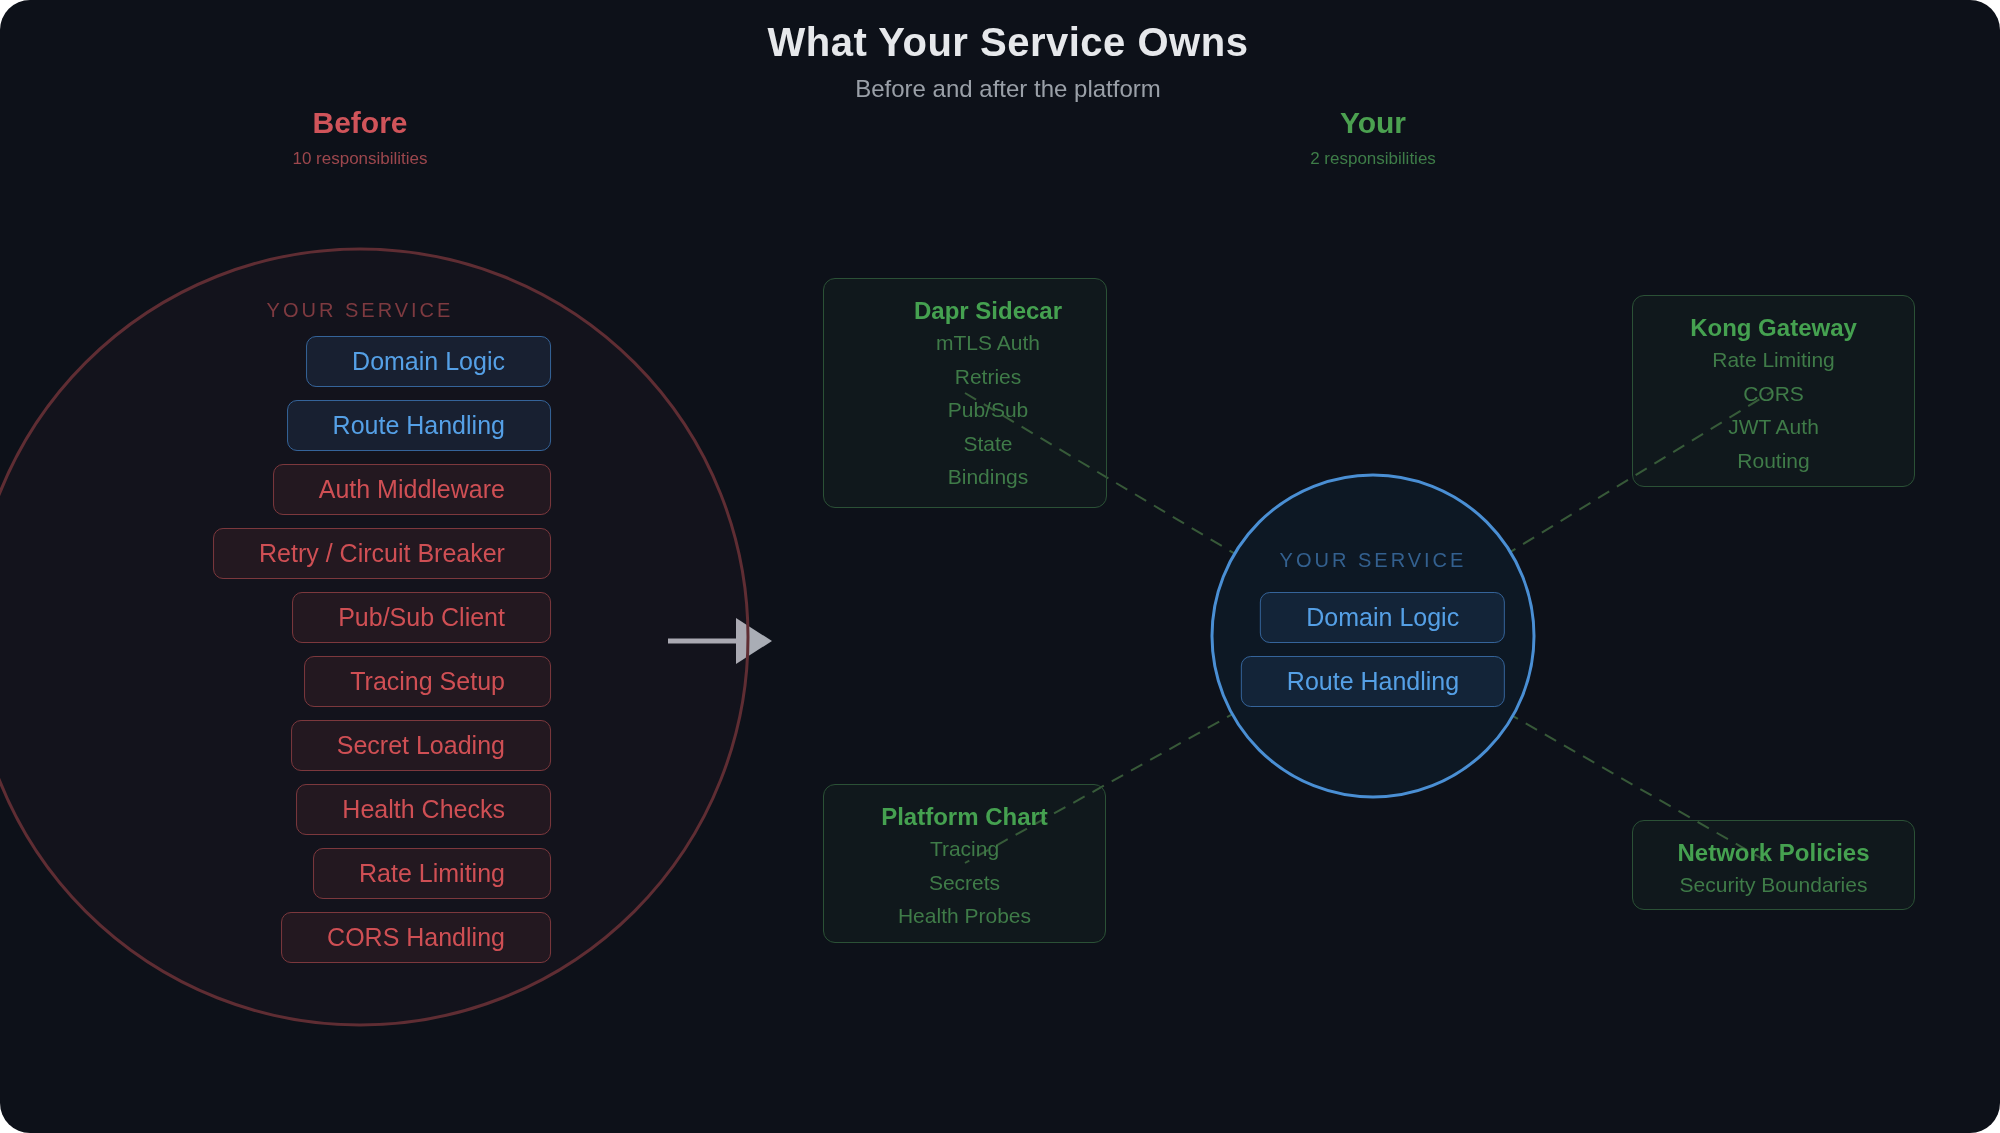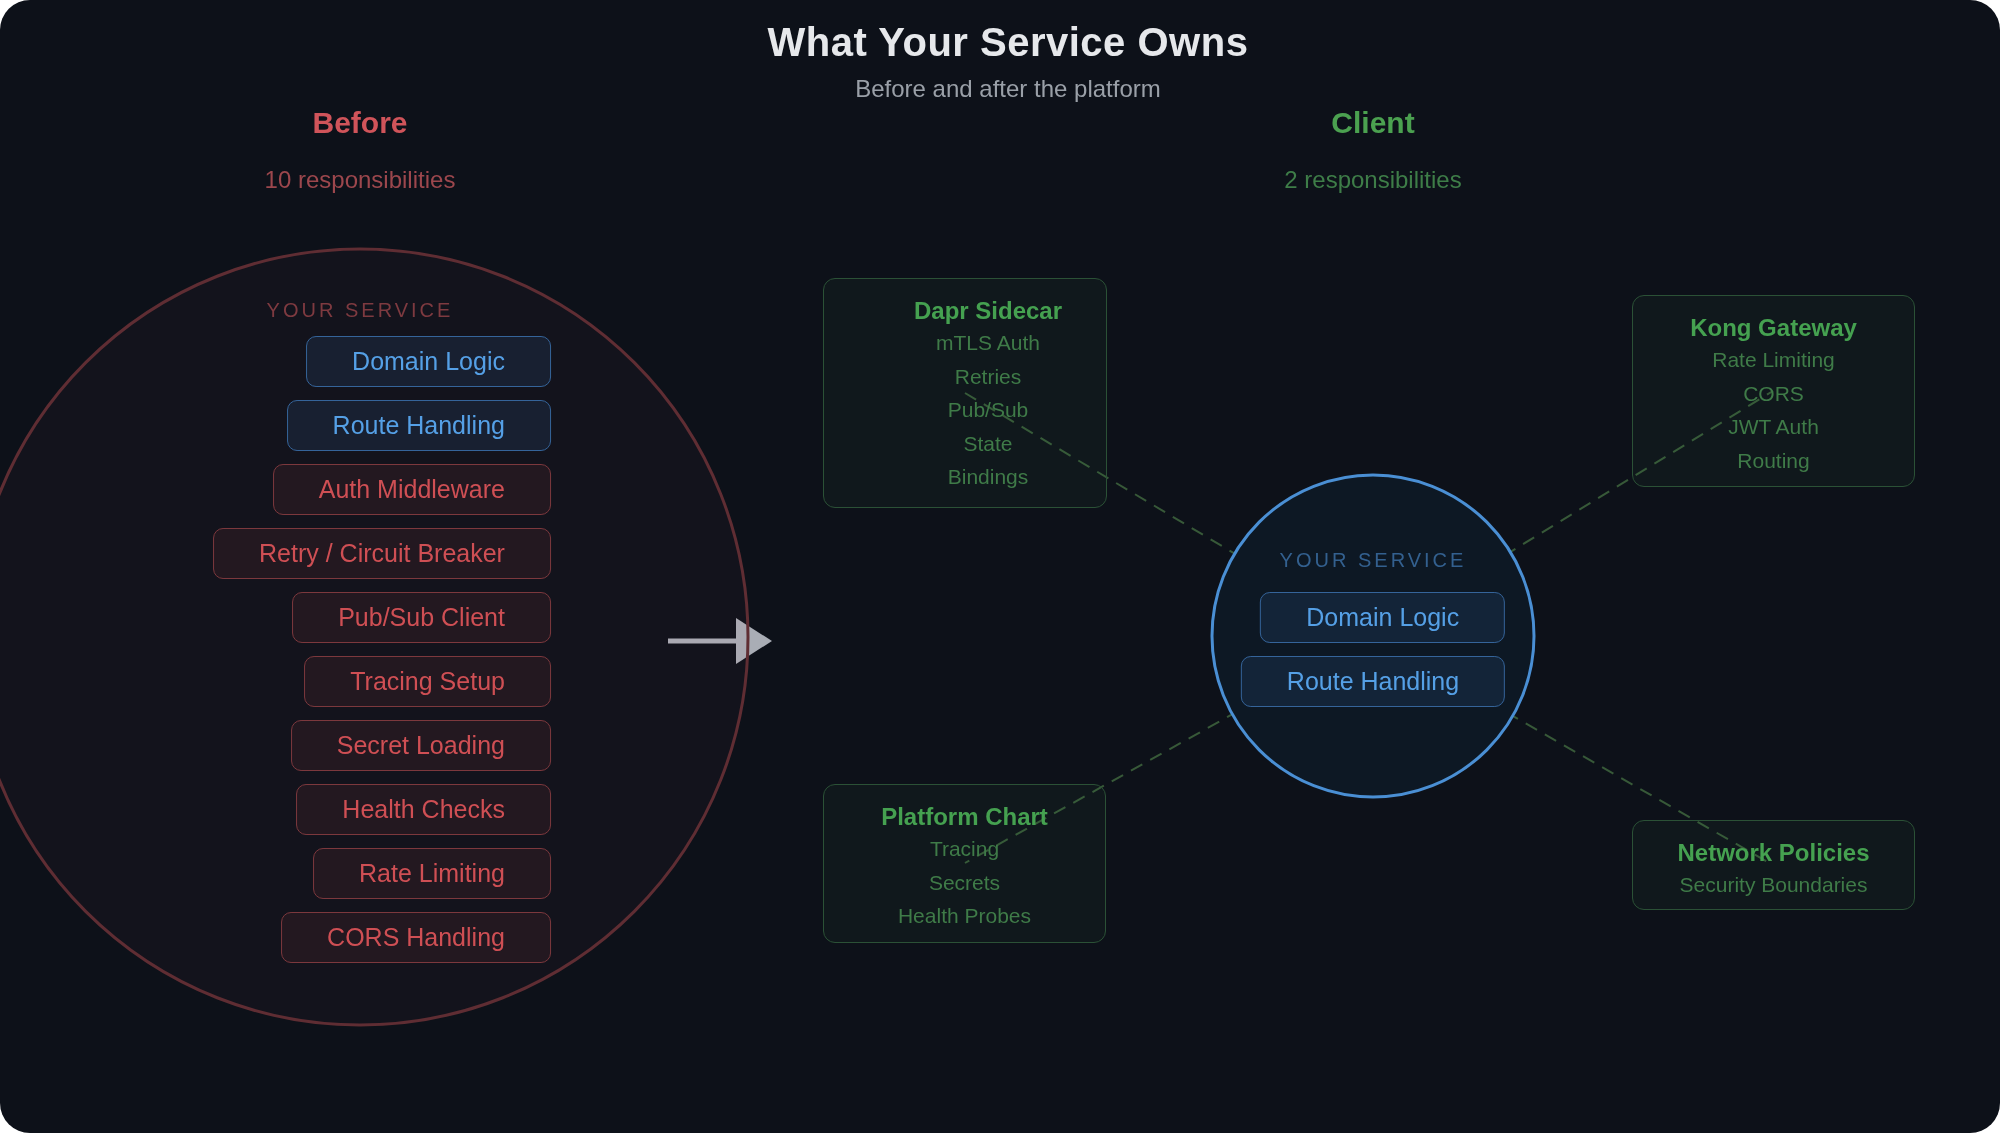--- a/index.html
+++ b/index.html
@@ -45,21 +45,21 @@
     top: 106px;
     transform: translateX(-50%);
     text-align: center;
     white-space: nowrap;
   }
   .col-head.before { left: 360px; }
   .col-head.after  { left: 1373px; }
   .col-heading { font-size: 30px; font-weight: bold; }
   .col-head.before .col-heading { color: #d0545a; }
   .col-head.after  .col-heading { color: #4ba150; }
-  .col-subheading { margin-top: 26px; font-size: 24px; }
+  .col-subheading { margin-top: 9px; font-size: 17px; }
   .col-head.before .col-subheading { color: #9c474d; }
   .col-head.after  .col-subheading { color: #3e7d48; }
   
   .service-label {
     position: absolute;
     transform: translateX(-50%);
     font-size: 20px;
     letter-spacing: 3px;
     white-space: nowrap;
   }
@@ -151,21 +151,21 @@
   <div class="page-header">
     <div class="page-title">What Your Service Owns</div>
     <div class="page-subtitle">Before and after the platform</div>
   </div>
 
   <div class="col-head before">
     <div class="col-heading">Before</div>
     <div class="col-subheading">10 responsibilities</div>
   </div>
   <div class="col-head after">
-    <div class="col-heading">Client</div>
+    <div class="col-heading">Your</div>
     <div class="col-subheading">2 responsibilities</div>
   </div>
 
   <div class="pbox dapr">
     <div class="pbox-title">Dapr Sidecar</div>
     <div>
 
     <div class="pbox-item">mTLS Auth</div>
         <div class="pbox-item">Retries</div>
         <div class="pbox-item">Pub/Sub</div>

